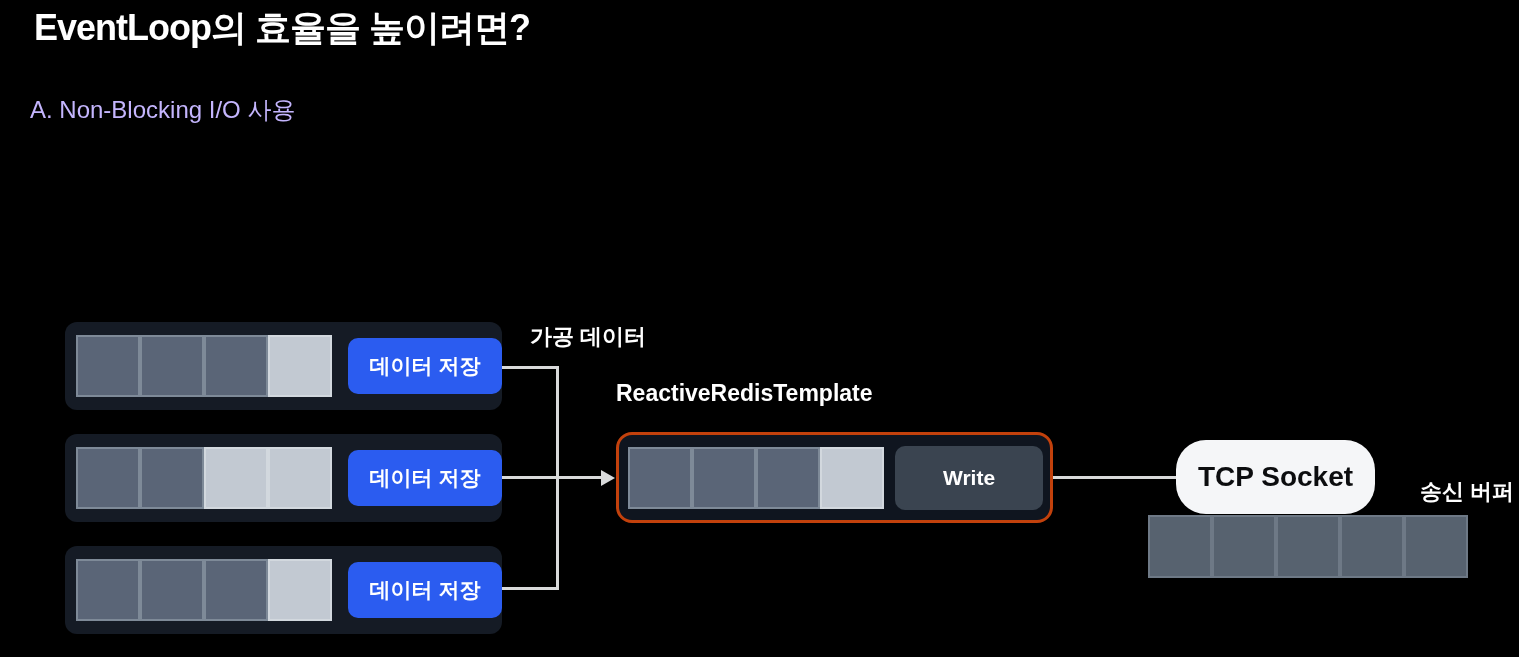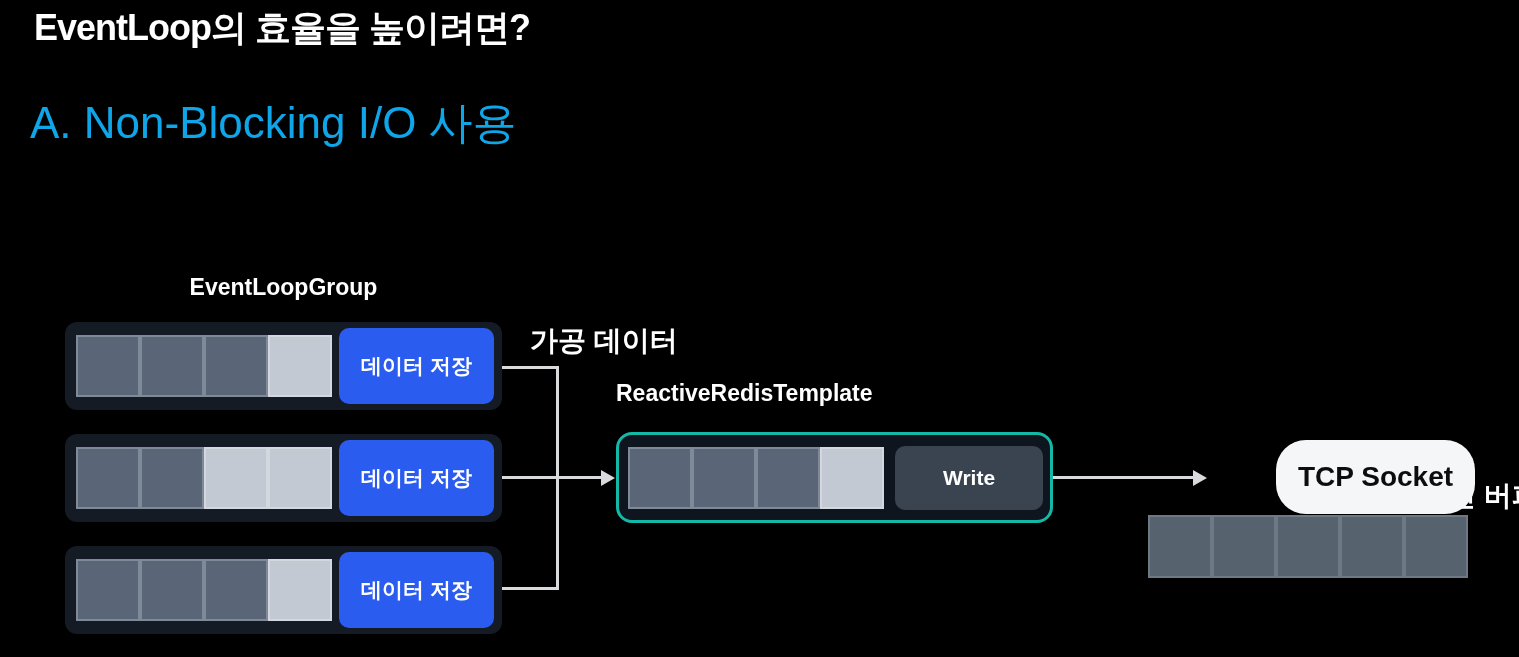--- a/index.html
+++ b/index.html
@@ -4,81 +4,80 @@
 <style>
   html,body { margin:0; padding:0; background:#000; }
   #slide {
     position:relative; width:1519px; height:657px; overflow:hidden;
     background:#000; font-family:"Liberation Sans", sans-serif; color:#fff;
   }
   .abs { position:absolute; }
 
   
   .title { left:34px; top:4px; font-size:36px; font-weight:800; letter-spacing:-1px; color:#fff; white-space:nowrap; }
-  .subtitle { left:30px; top:94px; font-size:44px; font-weight:500; color:#0ea5e9; white-space:nowrap;text-align:right; }
+  .subtitle { left:30px; top:94px; font-size:24px; font-weight:500; color:#c4b5fd; white-space:nowrap;text-align:right; }
 
   
   .grouplabel { left:65px; top:274px; width:437px; text-align:center; font-size:23px; font-weight:700; }
   .rrlabel    { left:616px; top:380px; width:437px; text-align:left; font-size:23px; font-weight:700; }
-  .floatlabel { font-size:28px; font-weight:700; white-space:nowrap; }
+  .floatlabel { font-size:22px; font-weight:700; white-space:nowrap; }
 
   
   .elrow {
     left:65px; width:437px; height:88px; background:#151b25; border-radius:12px;
     display:flex; align-items:center;
   }
   .cellstrip { display:flex; margin-left:11px; }
   .cell { box-sizing:border-box; width:64px; height:62px; border:2px solid #7e8a98; background:#5a6577; }
   .cell.dark  { background:#5a6577; border-color:#7e8a98; }
   .cell.light { background:#c2c9d2; border-color:#d2d8de; }
   .savebtn {
-    margin-left:7px; width:155px; height:76px; border-radius:10px; background:#2b5cf0;
+    margin-left:16px; width:155px; height:56px; border-radius:10px; background:#2b5cf0;
     display:flex; align-items:center; justify-content:center;
     font-size:21px; font-weight:700; color:#fff;
   }
 
   
   .hline { height:3px; background:#d9dadb; }
   .vline { width:3px;  background:#d9dadb; }
   .arrowhead {
     width:0; height:0; border-top:8px solid transparent; border-bottom:8px solid transparent;
     border-left:14px solid #d9dadb;
   }
 
   
   .rrbox {
     left:616px; top:432px; width:437px; height:91px; box-sizing:border-box;
-    background:#0f151f; border:3px solid #14b8a6; border-radius:16px;
+    background:#0f151f; border:3px solid #c2410c; border-radius:16px;
     display:flex; align-items:center;
   }
   .rrbox .cellstrip { margin-left:9px; }
   .writebtn {
     margin-left:11px; width:148px; height:64px; border-radius:10px; background:#3a4450;
     display:flex; align-items:center; justify-content:center;
     font-size:21px; font-weight:700; color:#fff;
   }
 
   
   .tcpbox {
-    left:1276px; top:440px; width:199px; height:74px; background:#f5f6f8; border-radius:30px;
+    left:1176px; top:440px; width:199px; height:74px; background:#f5f6f8; border-radius:30px;
     display:flex; align-items:center; justify-content:center; z-index:2;
     font-size:28px; font-weight:700; color:#0c0d0f; white-space:nowrap;
   }
   .bufferrow { left:1148px; top:515px; display:flex; z-index:1; }
   .bufferrow .cell { width:64px; height:63px; background:#57626f; border-color:#6e7986; }
 </style>
 </head>
 <body>
 
 <div id="slide">
 
   <div class="abs title">EventLoop의 효율을 높이려면?</div>
   <div class="abs subtitle">A. Non-Blocking I/O 사용</div>
 
-  <div class="abs grouplabel">EventLoopGroup</div>
 
   <div class="abs elrow" style="top:322px">
     <div class="cellstrip">
         <div class="cell dark"></div>
         <div class="cell dark"></div>
         <div class="cell dark"></div>
         <div class="cell light"></div>
       </div>
     <div class="savebtn">데이터 저장</div>
   </div>

